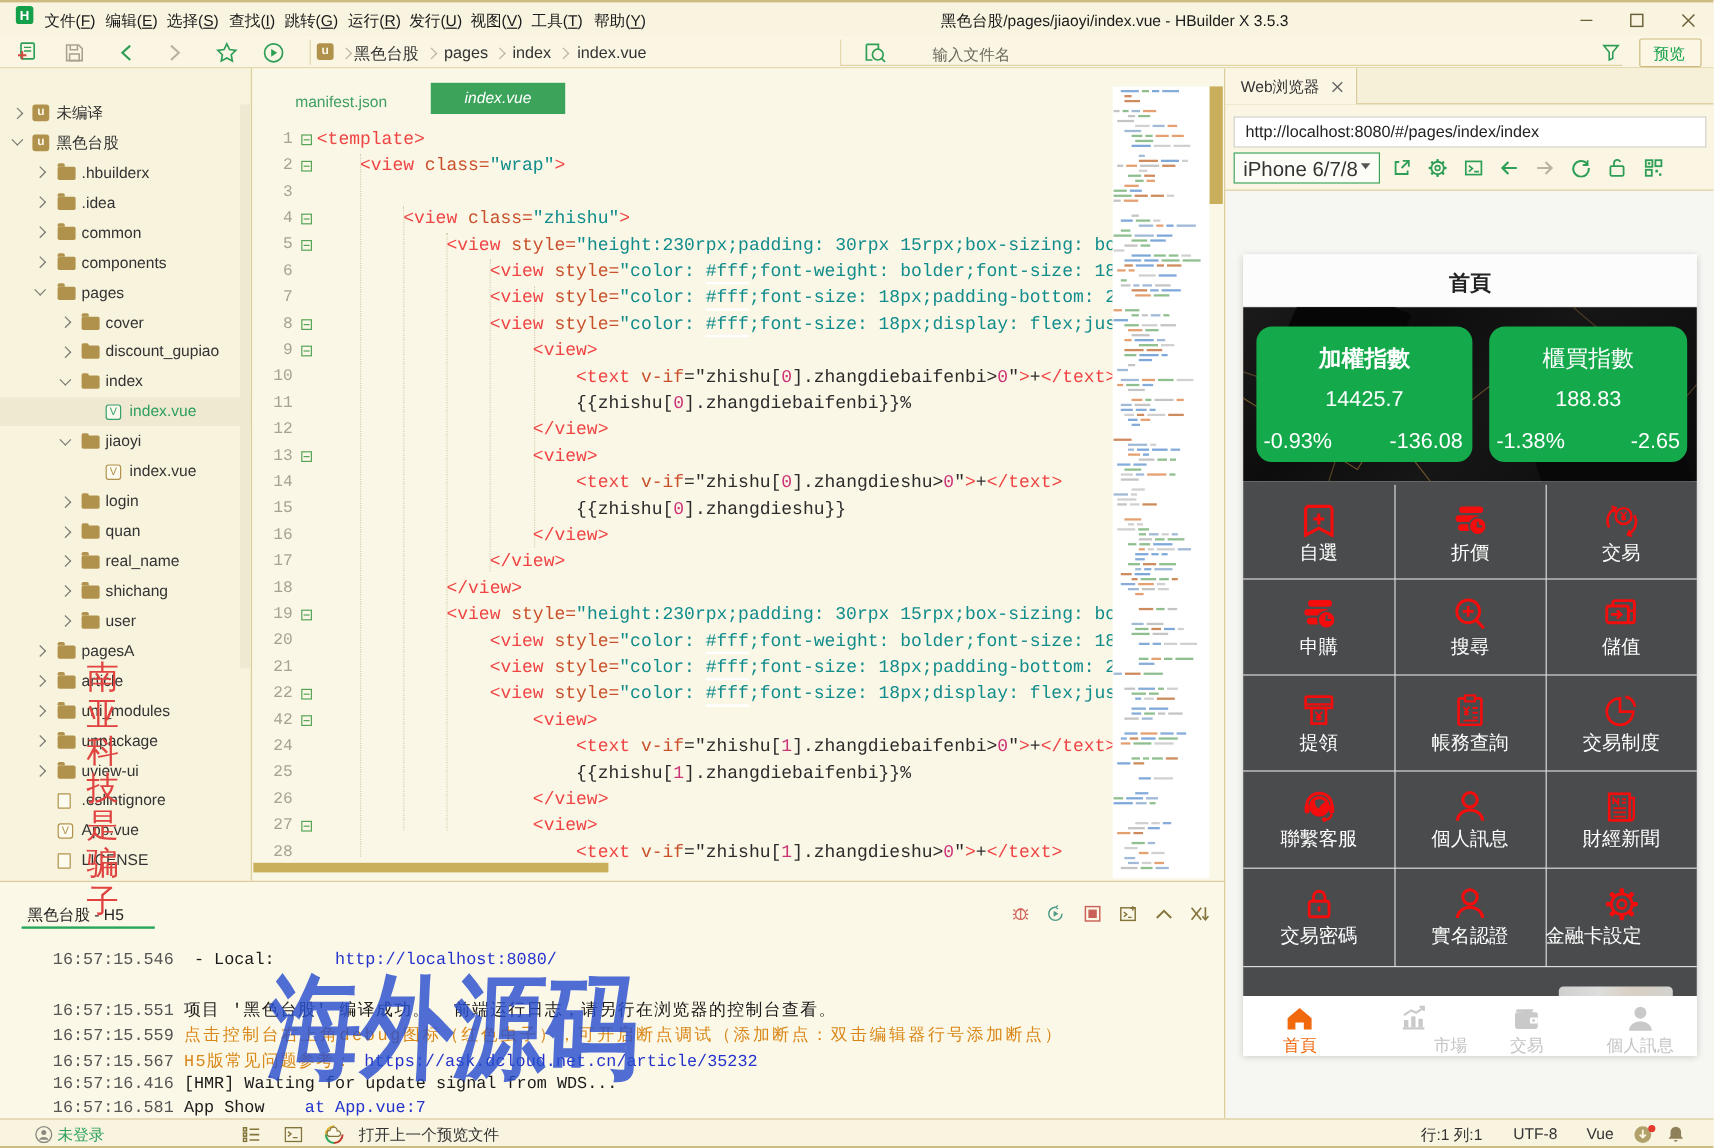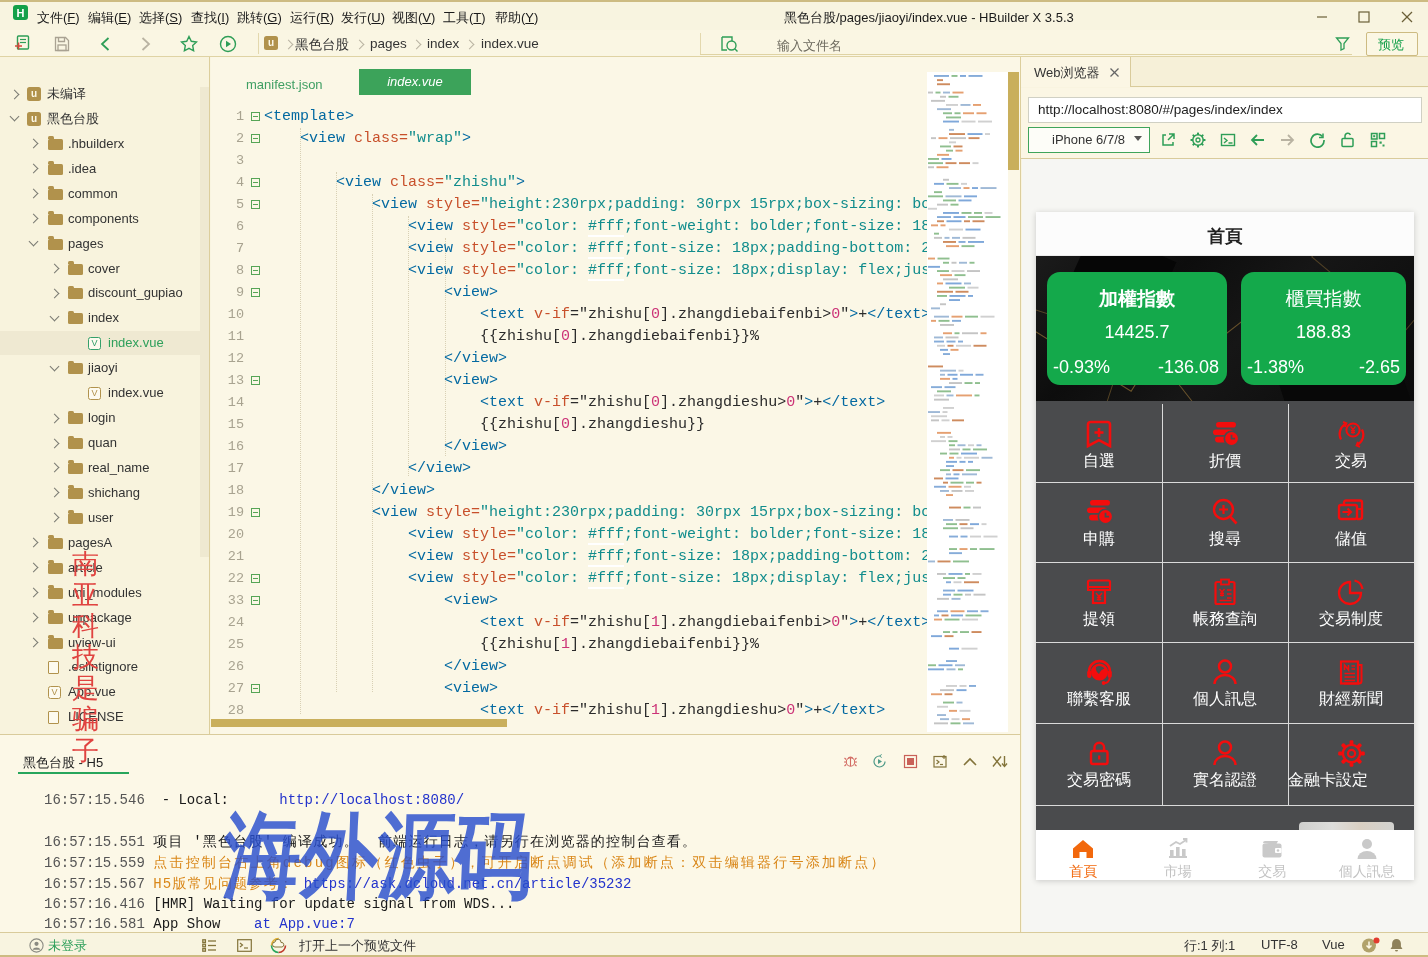--- a/index.html
+++ b/index.html
@@ -18,21 +18,21 @@
 .folder:before { content:""; position:absolute; left:0; top:-2.5px; width:6px; height:3px; background:#B1924C; border-radius:1.5px 1.5px 0 0; }
 .uicon { position:absolute; width:14px; height:14px; background:#B1924C; border-radius:2.5px; color:#FBF7E6; font-size:10px; font-weight:bold; text-align:center; line-height:14px; }
 .vicon { position:absolute; width:13px; height:13px; border:1.3px solid #B1924C; border-radius:2.5px; color:#B1924C; font-size:9px; text-align:center; line-height:11px; background:#FDFAEE; }
 .ficon { position:absolute; width:11px; height:13px; border:1.3px solid #B1924C; border-radius:1px; background:#FDFAEE; }
 #editor { position:absolute; left:211px; top:57px; width:810px; height:677px; background:#FBF7E6; overflow:hidden; }
 #codearea { position:absolute; left:0; top:39px; width:716px; height:631px; overflow:hidden; font-family:"Liberation Mono", monospace; font-size:15px; }
 .cl { position:absolute; left:0; width:716px; height:22px; line-height:22px; white-space:pre; }
 .lnum { position:absolute; width:33px; text-align:right; color:#A8A390; font-size:13.5px; }
 .fold { position:absolute; left:40px; width:9px; height:9px; border:1px solid #56A556; background:#FBF7E6; }
 .fold:before { content:""; position:absolute; left:1px; top:3px; width:5px; height:1px; background:#56A556; }
-.tag { color:#0369a1; } .attr { color:#C8502B; } .str { color:#108C8C; } .num { color:#CC3377; } .blk { color:#2B2B2B; }
+.tag { color:#ef4444; } .attr { color:#C8502B; } .str { color:#108C8C; } .num { color:#CC3377; } .blk { color:#2B2B2B; }
 #rpanel { position:absolute; left:1021px; top:57px; width:407px; height:875px; background:#F9F4E0; }
 #console { position:absolute; left:0; top:734px; width:1021px; height:198px; background:#FCF8E7; border-top:1px solid #D9CB9B; border-right:1px solid #DCCE9C; }
 .conline { position:absolute; font-family:"Liberation Mono", monospace; font-size:14px; white-space:pre; color:#1a1a1a; }
 .ts { color:#555;margin-left:12px; }
 .lnk { color:#2333CC; }
 .org { color:#D98719; }
 #statusbar { position:absolute; left:0; top:932px; width:1428px; height:25px; background:#F8F4E0; border-top:1px solid #D9CB9B; font-size:13px; color:#333; }
 </style>
 </head>
 <body>
@@ -513,21 +513,21 @@
     <div class="cl" style="top:274px"><span class="lnum">13</span><span class="fold" style="top:6px"></span><span style="position:absolute;left:53px">                    <span class="tag">&lt;view&gt;</span></span></div>
     <div class="cl" style="top:296px"><span class="lnum">14</span><span style="position:absolute;left:53px">                        <span class="tag">&lt;text </span><span class="attr">v-if</span><span class="blk">="zhishu[</span><span class="num">0</span><span class="blk">].zhangdieshu&gt;</span><span class="num">0</span><span class="blk">"</span><span class="tag">&gt;</span><span class="blk">+</span><span class="tag">&lt;/text&gt;</span></span></div>
     <div class="cl" style="top:318px"><span class="lnum">15</span><span style="position:absolute;left:53px">                        <span class="blk">{{zhishu[</span><span class="num">0</span><span class="blk">].zhangdieshu}}</span></span></div>
     <div class="cl" style="top:340px"><span class="lnum">16</span><span style="position:absolute;left:53px">                    <span class="tag">&lt;/view&gt;</span></span></div>
     <div class="cl" style="top:362px"><span class="lnum">17</span><span style="position:absolute;left:53px">                <span class="tag">&lt;/view&gt;</span></span></div>
     <div class="cl" style="top:384px"><span class="lnum">18</span><span style="position:absolute;left:53px">            <span class="tag">&lt;/view&gt;</span></span></div>
     <div class="cl" style="top:406px"><span class="lnum">19</span><span class="fold" style="top:6px"></span><span style="position:absolute;left:53px">            <span class="tag">&lt;view </span><span class="attr">style=</span><span class="str">"height:230rpx;padding: 30rpx 15rpx;box-sizing: border-box;backg</span></span></div>
     <div class="cl" style="top:428px"><span class="lnum">20</span><span style="position:absolute;left:53px">                <span class="tag">&lt;view </span><span class="attr">style=</span><span class="str">"color: <span style="border-bottom:2px solid #FFF">#fff</span>;font-weight: bolder;font-size: 18px;text-align:cen</span></span></div>
     <div class="cl" style="top:450px"><span class="lnum">21</span><span style="position:absolute;left:53px">                <span class="tag">&lt;view </span><span class="attr">style=</span><span class="str">"color: <span style="border-bottom:2px solid #FFF">#fff</span>;font-size: 18px;padding-bottom: 20rpx;text-align:c</span></span></div>
     <div class="cl" style="top:472px"><span class="lnum">22</span><span class="fold" style="top:6px"></span><span style="position:absolute;left:53px">                <span class="tag">&lt;view </span><span class="attr">style=</span><span class="str">"color: <span style="border-bottom:2px solid #FFF">#fff</span>;font-size: 18px;display: flex;justify-content: spa</span></span></div>
-    <div class="cl" style="top:494px"><span class="lnum">33</span><span class="fold" style="top:6px"></span><span style="position:absolute;left:53px">                    <span class="tag">&lt;view&gt;</span></span></div>
+    <div class="cl" style="top:494px"><span class="lnum">42</span><span class="fold" style="top:6px"></span><span style="position:absolute;left:53px">                    <span class="tag">&lt;view&gt;</span></span></div>
     <div class="cl" style="top:516px"><span class="lnum">24</span><span style="position:absolute;left:53px">                        <span class="tag">&lt;text </span><span class="attr">v-if</span><span class="blk">="zhishu[</span><span class="num">1</span><span class="blk">].zhangdiebaifenbi&gt;</span><span class="num">0</span><span class="blk">"</span><span class="tag">&gt;</span><span class="blk">+</span><span class="tag">&lt;/text&gt;</span></span></div>
     <div class="cl" style="top:538px"><span class="lnum">25</span><span style="position:absolute;left:53px">                        <span class="blk">{{zhishu[</span><span class="num">1</span><span class="blk">].zhangdiebaifenbi}}%</span></span></div>
     <div class="cl" style="top:560px"><span class="lnum">26</span><span style="position:absolute;left:53px">                    <span class="tag">&lt;/view&gt;</span></span></div>
     <div class="cl" style="top:582px"><span class="lnum">27</span><span class="fold" style="top:6px"></span><span style="position:absolute;left:53px">                    <span class="tag">&lt;view&gt;</span></span></div>
     <div class="cl" style="top:604px"><span class="lnum">28</span><span style="position:absolute;left:53px">                        <span class="tag">&lt;text </span><span class="attr">v-if</span><span class="blk">="zhishu[</span><span class="num">1</span><span class="blk">].zhangdieshu&gt;</span><span class="num">0</span><span class="blk">"</span><span class="tag">&gt;</span><span class="blk">+</span><span class="tag">&lt;/text&gt;</span></span></div>
   </div>
 </div>
 
 <div class="abs" style="left:1020px;top:57px;width:1px;height:677px;background:#DCCE9C;z-index:5"></div>
 <div id="rpanel">
@@ -536,21 +536,21 @@
   <div class="abs" style="left:0;top:0;width:110px;height:30px;background:#FBF6E4;border-right:1px solid #D9CB9B"></div>
   <span class="abs" style="left:13px;top:7px;font-size:13px;color:#333">Web浏览器</span>
   <svg class="abs" style="left:88px;top:10px" width="11" height="11" viewBox="0 0 11 11" stroke="#666" stroke-width="1.2">
       <line x1="1.5" y1="1.5" x2="9.5" y2="9.5"></line>
       <line x1="9.5" y1="1.5" x2="1.5" y2="9.5"></line>
     </svg>
   <div class="abs" style="left:0;top:31px;width:407px;height:70px;background:#FBF6E4"></div>
   <div class="abs" style="left:7px;top:40px;width:394px;height:26px;background:#FFFFFF;border:1px solid #D0D0C4"></div>
   <span class="abs" style="left:17px;top:45px;font-size:13.5px;color:#222">http://localhost:8080/#/pages/index/index</span>
   <div class="abs" style="left:7px;top:70px;width:122px;height:26px;background:#FDFDF8;border:1px solid #3FA45B"></div>
-  <span class="abs" style="left:31px;top:75px;font-size:13px;color:#333">iPhone 6/7/8</span>
+  <span class="abs" style="left:15px;top:75px;font-size:17px;color:#333">iPhone 6/7/8</span>
   <span class="abs" style="left:113px;top:79px;width:0;height:0;border-left:4px solid transparent;border-right:4px solid transparent;border-top:5px solid #555"></span>
   <svg class="abs" style="left:139px;top:75px" width="16" height="16" viewBox="0 0 16 16" fill="none" stroke="#2E9E57" stroke-width="1.5">
       <path d="M6 3 H3 v10 h10 v-3"></path>
       <path d="M9 2 h5 v5 M14 2 L8 8"></path>
     </svg>
   <svg class="abs" style="left:169px;top:75px" width="16" height="16" viewBox="0 0 16 16" fill="none">
       <rect x="7" y="0.5" width="2" height="2.6" rx="0.6" fill="#2E9E57" transform="rotate(0 8 8)"></rect>
       <rect x="7" y="0.5" width="2" height="2.6" rx="0.6" fill="#2E9E57" transform="rotate(45 8 8)"></rect>
       <rect x="7" y="0.5" width="2" height="2.6" rx="0.6" fill="#2E9E57" transform="rotate(90 8 8)"></rect>
       <rect x="7" y="0.5" width="2" height="2.6" rx="0.6" fill="#2E9E57" transform="rotate(135 8 8)"></rect>
@@ -735,21 +735,21 @@
       </svg>
       <div class="abs" style="left:2.25px;top:651px;width:90px;text-align:center;font-size:14px;color:#F2680C">首頁</div>
       <svg class="abs" style="left:129.75px;top:625px" width="24" height="24" viewBox="0 0 24 24">
         <path d="M3 20 h18" stroke="#C9C9C9" stroke-width="2" fill="none"></path>
         <rect x="4" y="13" width="3.6" height="6" fill="#C9C9C9"></rect>
         <rect x="10" y="10" width="3.6" height="9" fill="#C9C9C9"></rect>
         <rect x="16" y="12" width="3.6" height="7" fill="#C9C9C9"></rect>
         <path d="M4 9 l6 -4 4 2 6 -4" stroke="#C9C9C9" stroke-width="1.8" fill="none"></path>
         <path d="M17 2 h3.5 v3.5" stroke="#C9C9C9" stroke-width="1.8" fill="none"></path>
       </svg>
-      <div class="abs" style="left:96.75px;top:651px;width:90px;text-align:center;font-size:14px;color:#C3C3C3">市場</div>
+      <div class="abs" style="left:96.75px;top:651px;width:90px;text-align:right;font-size:14px;color:#C3C3C3">市場</div>
       <svg class="abs" style="left:224.25px;top:625px" width="24" height="24" viewBox="0 0 24 24">
         <path d="M3 6 a2 2 0 0 1 2 -2 h13 l-2 4 z" fill="#C9C9C9"></path>
         <rect x="2.5" y="6.5" width="19" height="14" rx="2" fill="#C9C9C9"></rect>
         <rect x="15" y="11" width="6.5" height="5" rx="1" fill="#FFFFFF"></rect>
         <circle cx="18" cy="13.5" r="1.2" fill="#C9C9C9"></circle>
       </svg>
       <div class="abs" style="left:191.25px;top:651px;width:90px;text-align:center;font-size:14px;color:#C3C3C3">交易</div>
       <svg class="abs" style="left:318.75px;top:625px" width="24" height="24" viewBox="0 0 24 24">
         <circle cx="12" cy="7" r="5" fill="#C9C9C9"></circle>
         <path d="M2.5 22 a9.5 8 0 0 1 19 0 z" fill="#C9C9C9"></path>

